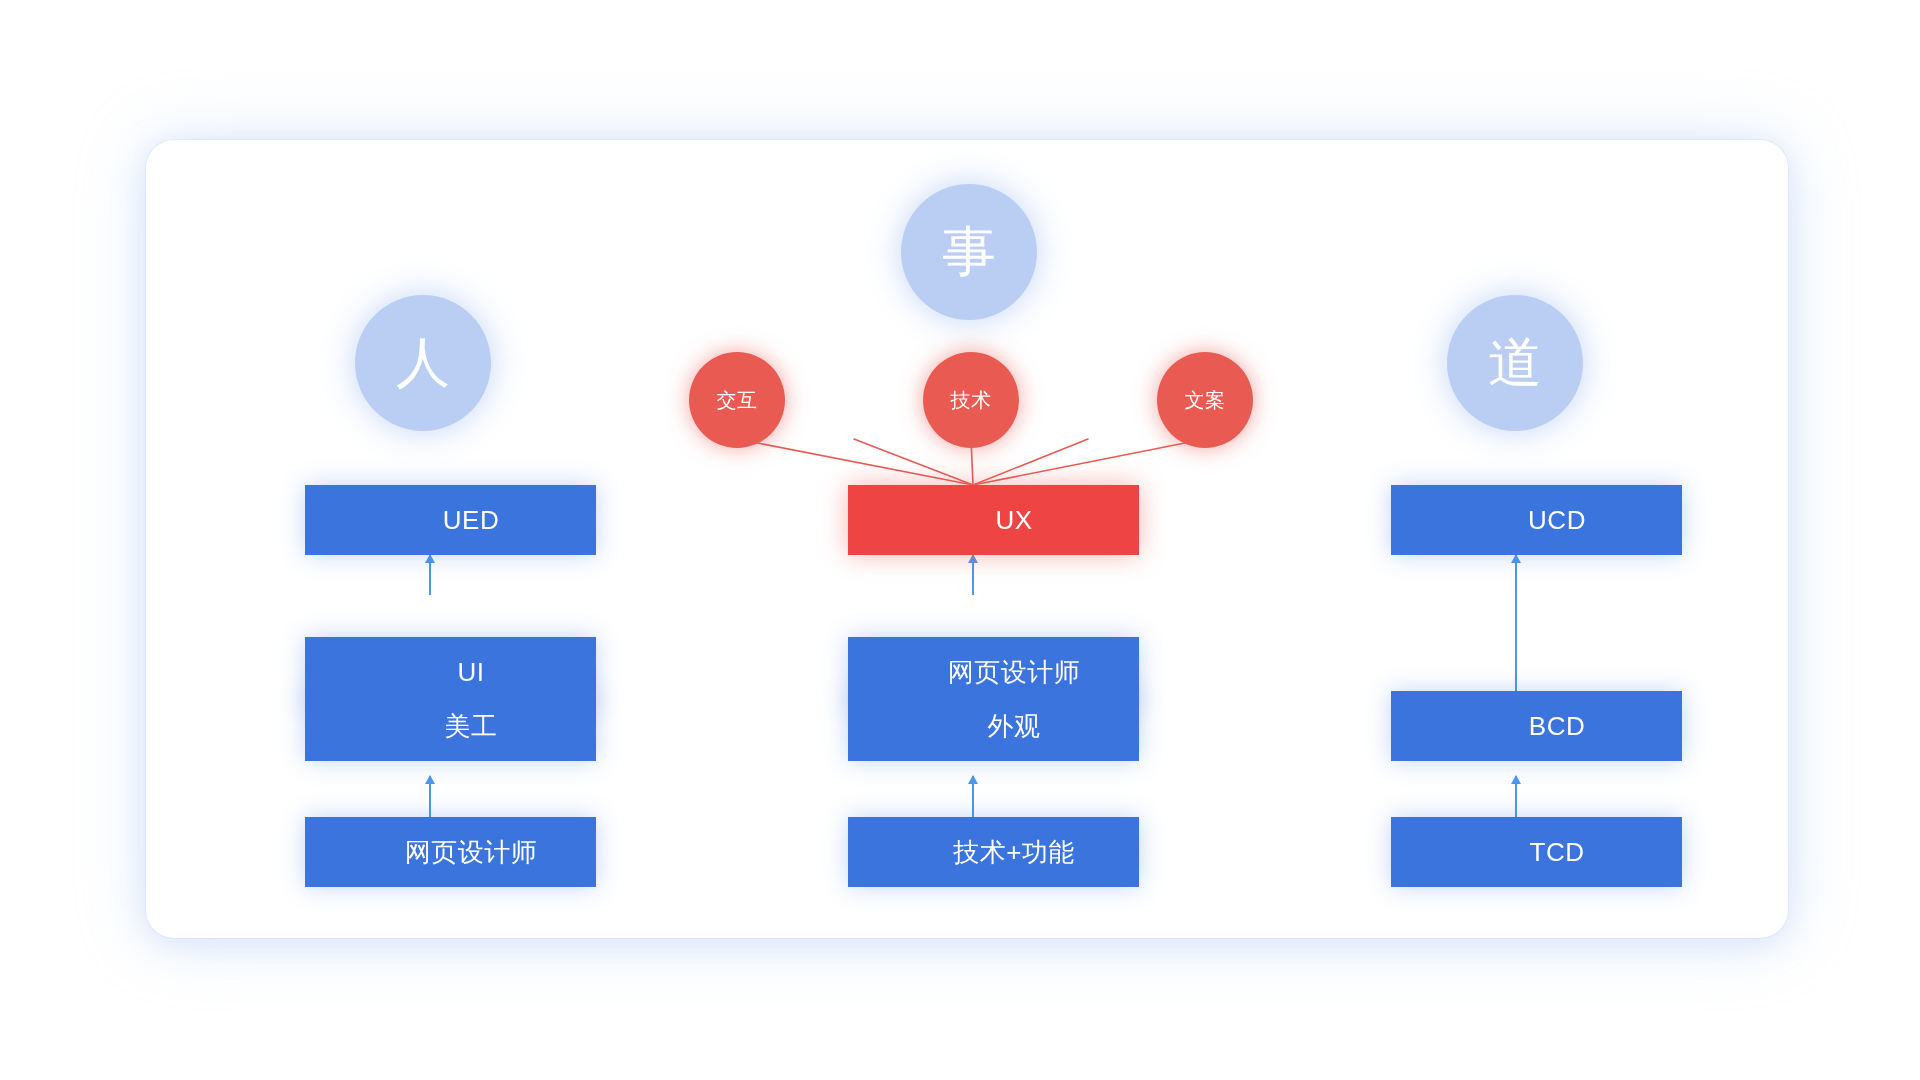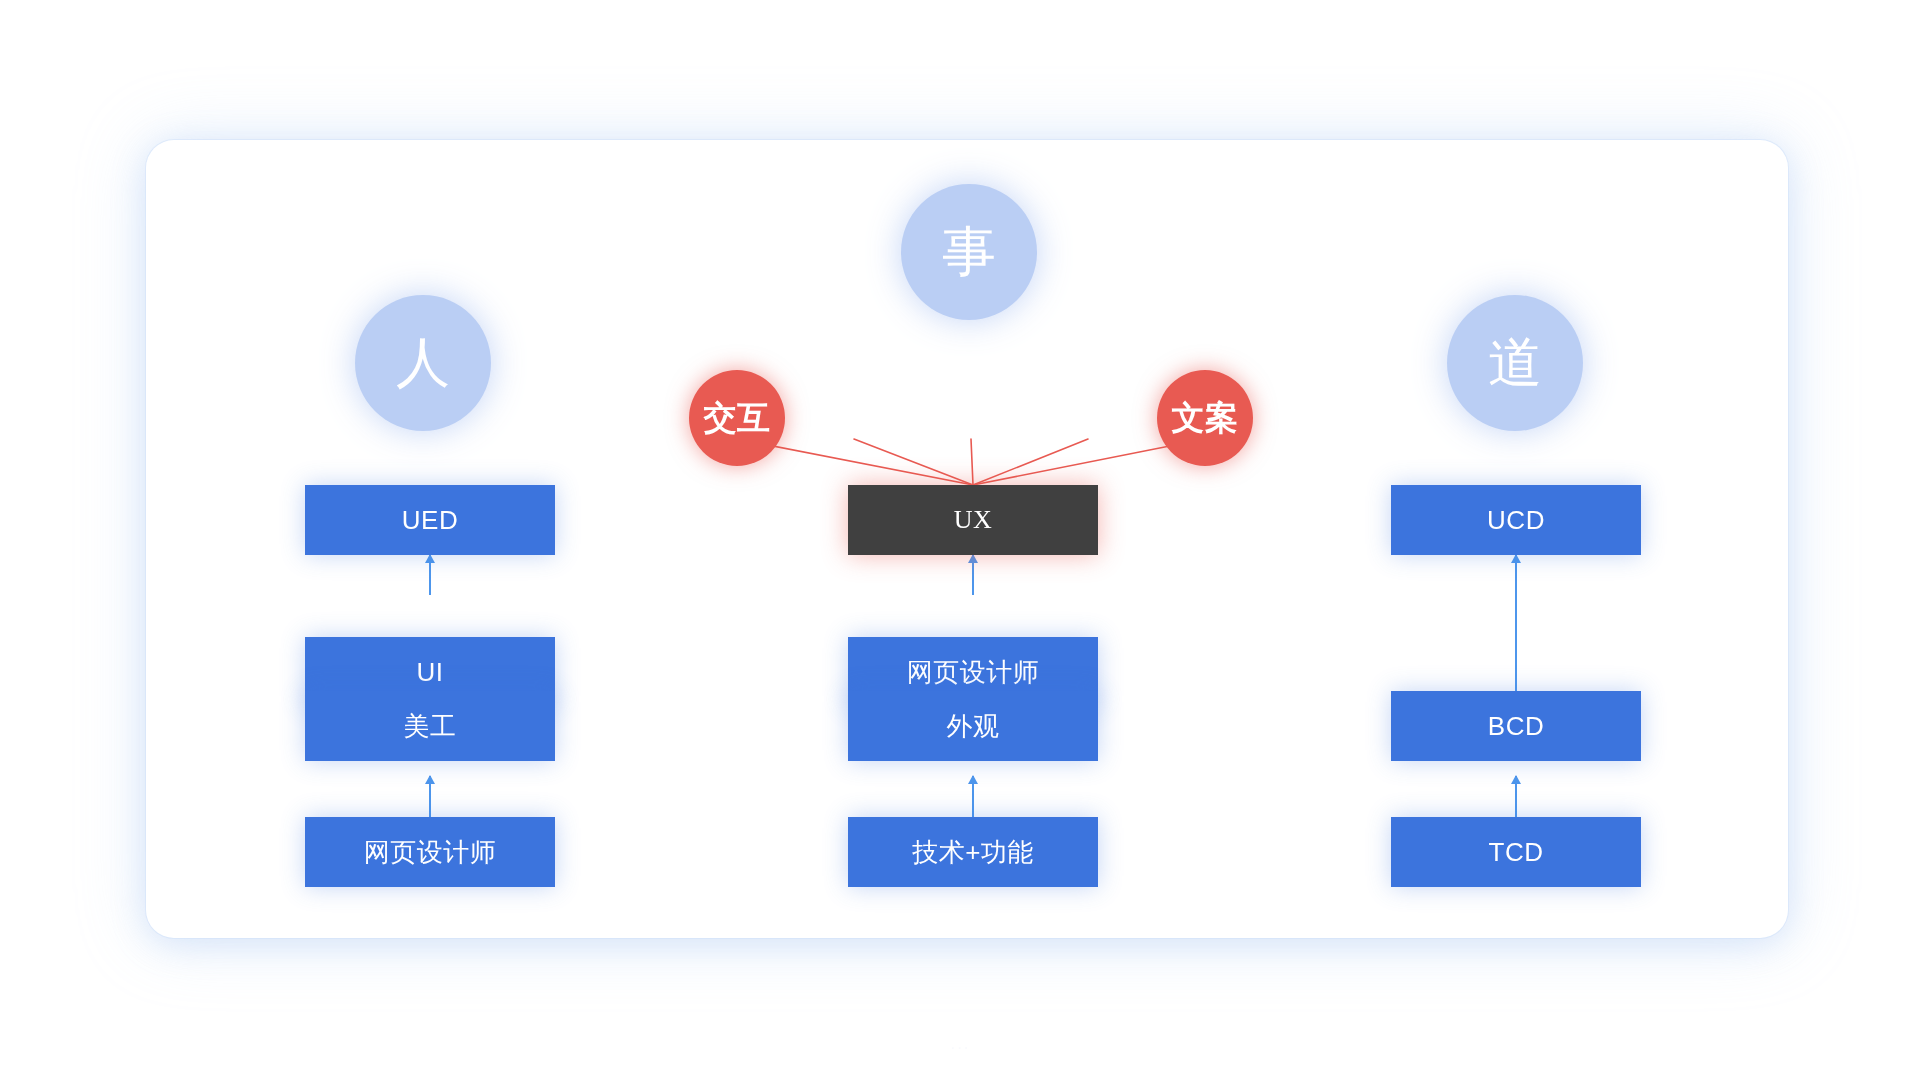--- a/index.html
+++ b/index.html
@@ -57,35 +57,34 @@
     font-size: 54px;
   }
   #circle-dao {
     left: 1447px; top: 295px;  width: 136px; height: 136px;
     font-size: 54px;
   }
 
   
   .skill-circle {
     position: absolute;
-    top: 370px;
+    top: 352px;
     width: 96px;
     height: 96px;
     border-radius: 50%;
     background: #e85a52;
     color: #ffffff;
     display: flex;
     align-items: center;
     justify-content: center;
-    font-size: 33px;
+    font-size: 20px;
     letter-spacing: 0.5px;
     box-shadow: 0 0 22px rgba(232,90,82,0.55);
     user-select: none;
     z-index: 4;
-    font-weight: bold;
   }
   #skill-0 { left: 689px;  }
   #skill-1 { left: 806px;  }
   #skill-2 { left: 923px;  }
   #skill-3 { left: 1040px; }
   #skill-4 { left: 1157px; }
 
   
   #fan-lines {
     position: absolute;
@@ -112,29 +111,29 @@
     width: 250px;
     height: 70px;
     display: flex;
     align-items: center;
     justify-content: center;
     color: #ffffff;
     font-size: 26px;
     letter-spacing: 0.5px;
     user-select: none;
     z-index: 3;
+    padding-left: 41px;
   }
   .node-box.blue {
     background: #3c74dd;
     box-shadow: 0 0 24px rgba(60,116,221,0.30);
   }
   .node-box.red {
-    background: #404040;
+    background: #ef4444;
     box-shadow: 0 0 26px rgba(232,90,82,0.45);
-    font-family: Liberation Serif, serif;
   }
 
   
   .row-0 { top: 0px;   }
   .row-1 { top: 110px; margin-top: 42px; }
   .row-2 { top: 206px; }
   .row-3 { top: 332px; }
 
   
   .arrow {
@@ -200,20 +199,23 @@
       <line x1="254" y1="39" x2="373" y2="85"></line>
       <line x1="371" y1="39" x2="373" y2="85"></line>
       <line x1="488" y1="39" x2="373" y2="85"></line>
       <line x1="605" y1="39" x2="373" y2="85"></line>
     </g>
   </svg>
 
   <div class="skill-circle" id="skill-0">
     <span>交互</span>
   </div>
+  <div class="skill-circle" id="skill-2">
+    <span>技术</span>
+  </div>
   <div class="skill-circle" id="skill-4">
     <span>文案</span>
   </div>
 
   <div class="column" id="col-left">
     <div class="arrow gap-0-1"></div>
     <div class="arrow gap-1-2"></div>
     <div class="arrow gap-2-3"></div>
 
     <div class="node-box blue row-0">

